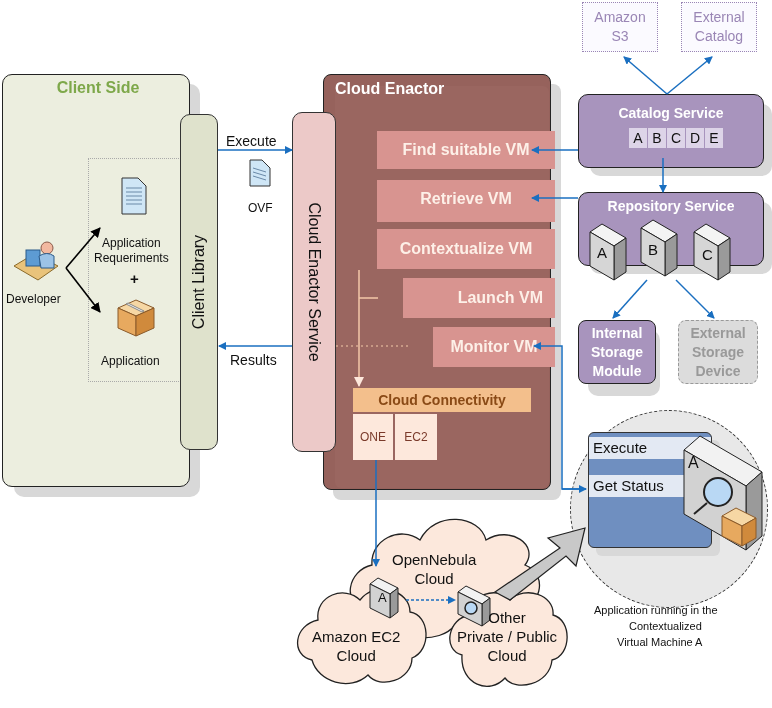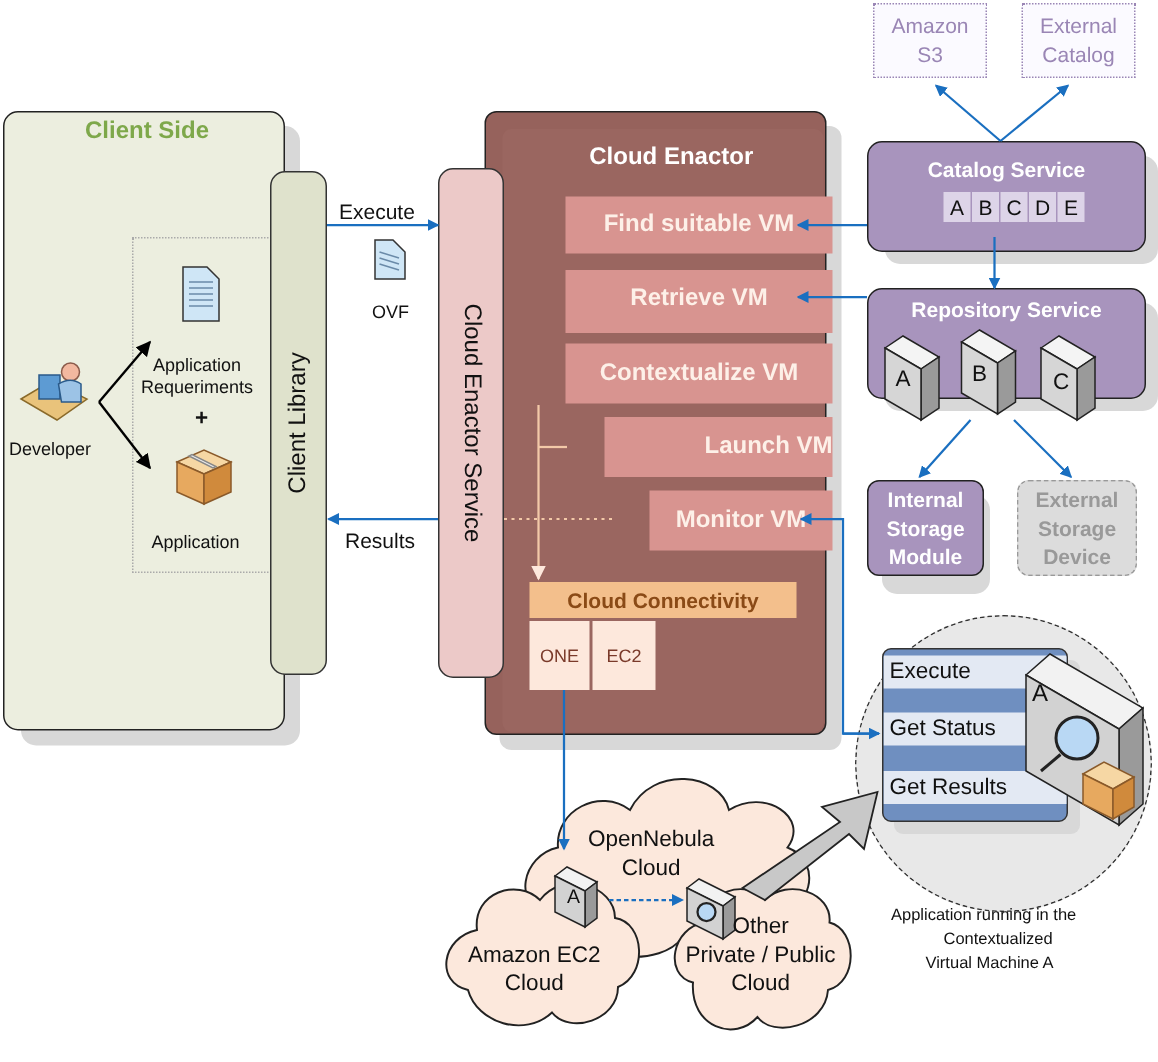--- a/index.html
+++ b/index.html
@@ -10,21 +10,21 @@
   #client{left:2px;top:74px;width:188px;height:413px;background:#eceedf;border:1.5px solid #222;border-radius:10px;box-sizing:border-box;}
   #client-title{left:0;top:4px;width:190px;text-align:center;font-weight:bold;font-size:16px;color:#7ea84a;}
   #client-lib{left:180px;top:114px;width:38px;height:336px;background:#dfe2cc;border:1.2px solid #333;border-radius:10px;box-sizing:border-box;}
   .vtext{position:absolute;left:50%;top:50%;transform:translate(-50%,-50%) rotate(90deg);white-space:nowrap;font-size:16px;color:#111;}
   .vtext.ccw{transform:translate(-50%,-50%) rotate(-90deg);}
   #dotted-box{left:88px;top:158px;width:92px;height:222px;border:1px dotted #aaa;border-right:none;}
   .lbl{position:absolute;font-size:12px;color:#111;text-align:center;white-space:nowrap;}
   
   #enactor{left:323px;top:74px;width:228px;height:416px;background:#96625c;border:1.5px solid #222;border-radius:8px;box-sizing:border-box;}
   #enactor-inner{left:335px;top:86px;width:214px;height:402px;background:#9a6660;border-radius:6px;}
-  #enactor-title{left:335px;top:96px;width:225px;text-align:center;font-weight:bold;font-size:16px;color:#fff;}
+  #enactor-title{left:335px;top:80px;width:225px;text-align:left;font-weight:bold;font-size:16px;color:#fff;}
   #ce-service{left:292px;top:112px;width:44px;height:340px;background:#ecc9c8;border:1.2px solid #333;border-radius:10px;box-sizing:border-box;}
   .step{position:absolute;background:#d89490;color:#fdf0e8;font-weight:bold;font-size:16px;text-align:center;box-sizing:border-box;margin-left:24px;}
   #cc{left:353px;top:388px;width:178px;height:72px;}
   #cc-head{position:absolute;left:0;top:0;width:178px;height:24px;background:#f3bf8c;color:#8a4a16;font-weight:bold;font-size:14px;text-align:center;line-height:24px;}
   .cc-cell{position:absolute;top:26px;height:46px;background:#fde8dc;color:#7a3a2a;font-size:12px;text-align:center;display:flex;align-items:center;justify-content:center;line-height:15px;box-sizing:border-box;}
   
   #catalog{left:578px;top:94px;width:186px;height:74px;background:#a894bd;border:1.5px solid #222;border-radius:10px;box-sizing:border-box;}
   .purple-title{position:absolute;left:0;width:100%;text-align:center;color:#fff;font-weight:bold;font-size:14px;}
   .ext-box{position:absolute;border:1.2px dotted #9a86b5;background:#fbfaff;color:#9a86b5;font-size:14px;text-align:center;display:flex;align-items:center;justify-content:center;line-height:19px;box-sizing:border-box;}
   #catalog-letters{position:absolute;left:50px;top:33px;display:flex;}
@@ -84,21 +84,21 @@
 <div id="enactor" class="abs"></div>
 <div id="enactor-inner" class="abs"></div>
 <div id="enactor-title" class="abs">Cloud Enactor</div>
 <div id="ce-service" class="abs">
   <span class="vtext">Cloud Enactor Service</span>
 </div>
 
 <div class="step" style="left:353px;top:131px;width:178px;height:38px;line-height:38px;">Find suitable VM</div>
 <div class="step" style="left:353px;top:180px;width:178px;height:42px;line-height:38px;">Retrieve VM</div>
 <div class="step" style="left:353px;top:229px;width:178px;height:40px;line-height:40px;">Contextualize VM</div>
-<div class="step" style="left:379px;top:278px;width:152px;height:40px;line-height:40px;text-align:right;padding-right:0;">Launch VM</div>
+<div class="step" style="left:379px;top:278px;width:152px;height:40px;line-height:40px;text-align:right;padding-right:12px;">Launch VM</div>
 <div class="step" style="left:409px;top:327px;width:122px;height:40px;line-height:40px;">Monitor VM</div>
 
 <div id="cc" class="abs">
   <div id="cc-head">Cloud Connectivity</div>
   <div class="cc-cell" style="left:0;width:40px;">ONE</div>
   <div class="cc-cell" style="left:42px;width:42px;">EC2</div>
 </div>
 
 <div class="ext-box" style="left:582px;top:2px;width:76px;height:50px;flex-direction:column;">
   <span>Amazon</span>
@@ -157,21 +157,20 @@
   <span>External</span>
   <span>Storage</span>
   <span>Device</span>
 </div>
 
 <div id="vm-circle" class="abs"></div>
 <div class="shadow" style="left:596px;top:440px;width:124px;height:116px;border-radius:6px;"></div>
 <div id="vm-panel" class="abs">
   <div class="vm-row" style="top:4px;">Execute</div>
   <div class="vm-row" style="top:42px;">Get Status</div>
-  <div class="vm-row" style="top:81px;">Get Results</div>
 </div>
 <svg width="772" height="708">
   <polygon points="684,450 700,436 762,472 746,486" fill="#f2f2f2" stroke="#222"></polygon>
   <polygon points="746,486 762,472 762,536 746,550" fill="#9a9a9a" stroke="#222"></polygon>
   <polygon points="684,450 746,486 746,550 684,514" fill="#d2d2d2" stroke="#222"></polygon>
   <circle cx="718" cy="492" r="14" fill="#b9d8f4" stroke="#222" stroke-width="2"></circle>
   <line x1="707" y1="503" x2="694" y2="514" stroke="#222" stroke-width="2"></line>
 </svg>
 <div class="lbl" style="left:688px;top:454px;font-size:16px;">A</div>
 <svg width="772" height="708">

